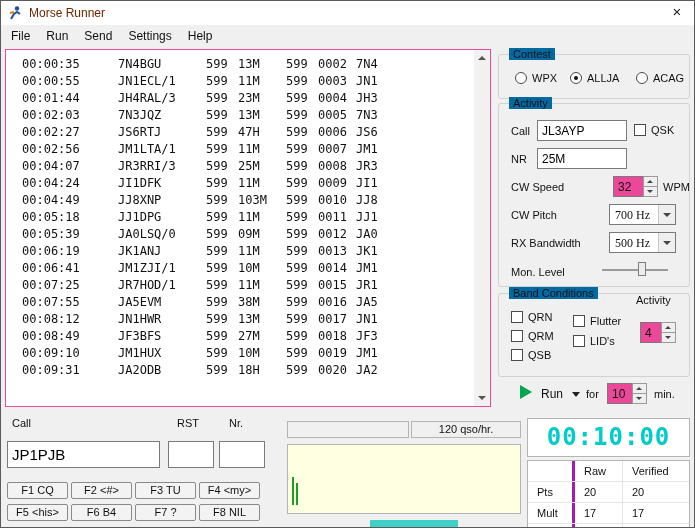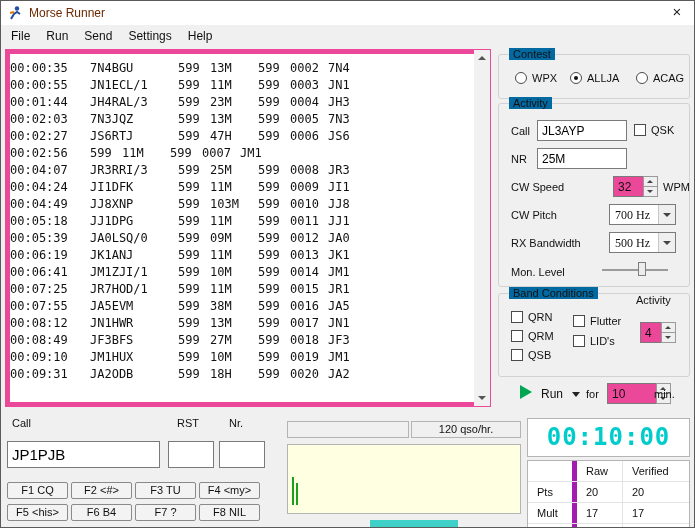--- a/index.html
+++ b/index.html
@@ -11,24 +11,24 @@
   .titlebar { position:absolute; left:0; top:0; width:100%; height:24px; background:#ffffff; display:flex; align-items:center; }
   .app-icon { margin-left:6px; width:16px; height:16px; flex:0 0 16px; }
   .title-text { margin-left:6px; font-size:12px; color:#6b2800; }
   .close-btn { position:absolute; right:0; top:0; width:34px; height:24px; text-align:center; line-height:22px; font-size:15px; color:#222; }
 
   
   .menubar { position:absolute; left:0; top:24px; width:100%; height:22px; display:flex; align-items:center; padding-left:2px; background:#f0f0f0; }
   .menu-item { padding:3px 8px; font-size:12px; color:#111; }
 
   
-  .log { position:absolute; left:4px; top:48px; width:486px; height:358px; background:#fff; border:5px solid #ec4899; font-family:"DejaVu Sans Mono",monospace; font-size:12px; padding:6px 0 0 0; overflow:hidden; }
+  .log { position:absolute; left:4px; top:48px; width:486px; height:358px; background:#fff; border:1px solid #ec4899; font-family:"DejaVu Sans Mono",monospace; font-size:12px; padding:6px 0 0 16px; overflow:hidden; }
   .log-row { display:flex; height:17px; line-height:17px; white-space:pre; }
   .log-row span { display:inline-block; }
-  .c-time { width:80px; } .c-call { width:88px; } .c-rsts { width:32px; } .c-exs { width:48px; }
+  .c-time { width:80px; } .c-call { width:88px;margin-left:16px; } .c-rsts { width:32px; } .c-exs { width:48px; }
   .c-rstr { width:32px; } .c-nr { width:38px; } .c-pfx { width:40px; }
 
   
   .log-scrollbar { position:absolute; left:473px; top:49px; width:16px; height:356px; background:#f1f1f1; }
   .sb-btn { position:absolute; left:0; width:16px; height:16px; background:#f1f1f1; }
   .sb-up { top:0; } .sb-dn { bottom:0; }
   .tri-up-sm { position:absolute; left:4px; top:6px; width:0; height:0; border-left:4px solid transparent; border-right:4px solid transparent; border-bottom:4px solid #555; }
   .tri-dn-sm { position:absolute; left:4px; top:6px; width:0; height:0; border-left:4px solid transparent; border-right:4px solid transparent; border-top:4px solid #555; }
 
   
@@ -81,21 +81,21 @@
   .sp-bar { position:absolute; bottom:8px; width:2px; background:#1e9e1e; }
 
   .progressbar { position:absolute; left:369px; top:519px; width:88px; height:9px; background:#3fd0c8; }
 
   .timerbox { position:absolute; left:526px; top:417px; width:163px; height:39px; background:#fff; border:1px solid #b4b4b4; text-align:center; }
   .timer-text { font-family:"DejaVu Sans Mono",monospace; font-size:24px; font-weight:bold; color:#00cccc; line-height:37px; letter-spacing:1px; }
 
   .scorebox { position:absolute; left:526px; top:459px; width:163px; height:69px; background:#fff; border:1px solid #b4b4b4; overflow:hidden; }
   .score-row { display:flex; height:21px; border-bottom:1px solid #e4e4e4; font-size:11px; }
   .sc-l { width:44px; padding:4px 0 0 9px; }
-  .sc-r { width:50px; padding:4px 0 0 9px; border-left:5px solid #a21caf; }
+  .sc-r { width:50px; padding:4px 0 0 9px; border-left:3px solid #a21caf; }
   .sc-v { flex:1; padding:4px 0 0 9px; border-left:1px solid #e4e4e4; }
 </style>
 </head>
 <body>
 
 <div class="window">
 
   <div class="titlebar">
     <svg class="app-icon" viewBox="0 0 16 16">
       <circle cx="10" cy="3.5" r="2.2" fill="#1f4fa0"></circle>
@@ -166,20 +166,21 @@
         <span class="c-call">JS6RTJ</span>
         <span class="c-rsts">599</span>
         <span class="c-exs">47H</span>
         <span class="c-rstr">599</span>
         <span class="c-nr">0006</span>
         <span class="c-pfx">JS6</span>
       </div>
 
       <div class="log-row">
         <span class="c-time">00:02:56</span>
+        <span class="c-call">JM1LTA/1</span>
         <span class="c-rsts">599</span>
         <span class="c-exs">11M</span>
         <span class="c-rstr">599</span>
         <span class="c-nr">0007</span>
         <span class="c-pfx">JM1</span>
       </div>
 
       <div class="log-row">
         <span class="c-time">00:04:07</span>
         <span class="c-call">JR3RRI/3</span>
@@ -422,21 +423,21 @@
           </span>
       </span>
     </div>
   </div>
 
   <div class="play-tri" style="left:519px; top:384px;"></div>
   <span class="run-label" style="left:540px; top:386px;">Run</span>
   <div class="run-drop" style="left:571px; top:391px;"></div>
   <span class="lbl" style="left:585px; top:387px;text-align:right;">for</span>
   <div class="spinner" style="left:606px; top:382px;">
-    <span class="sval" style="width:50px;">10</span>
+    <span class="sval" style="width:26px;">10</span>
     <span class="sarrows">
       <span class="sarr">
           <span class="t-up"></span>
         </span>
       <span class="sarr">
           <span class="t-dn"></span>
         </span>
     </span>
   </div>
   <span class="lbl" style="left:653px; top:387px;">min.</span>

